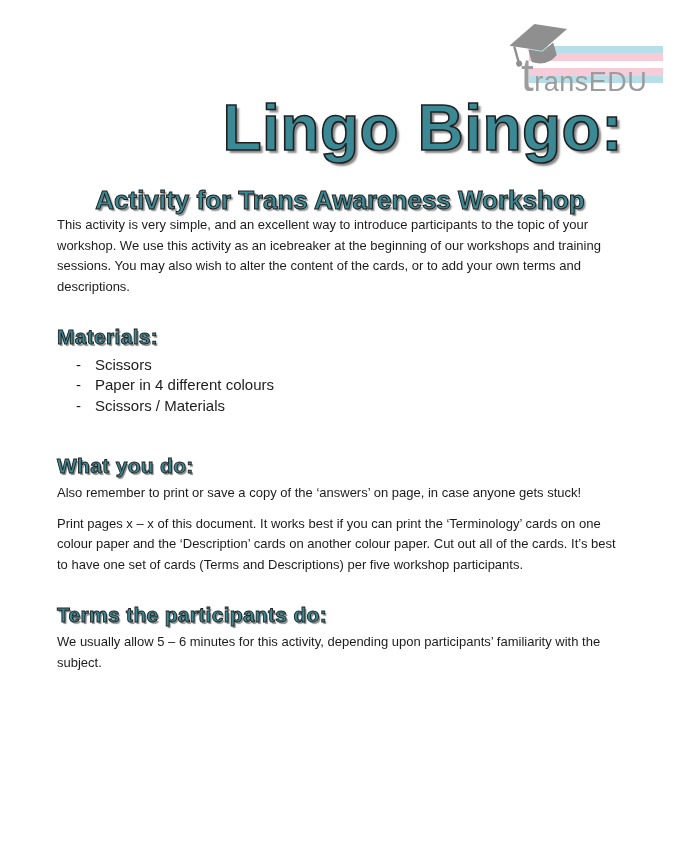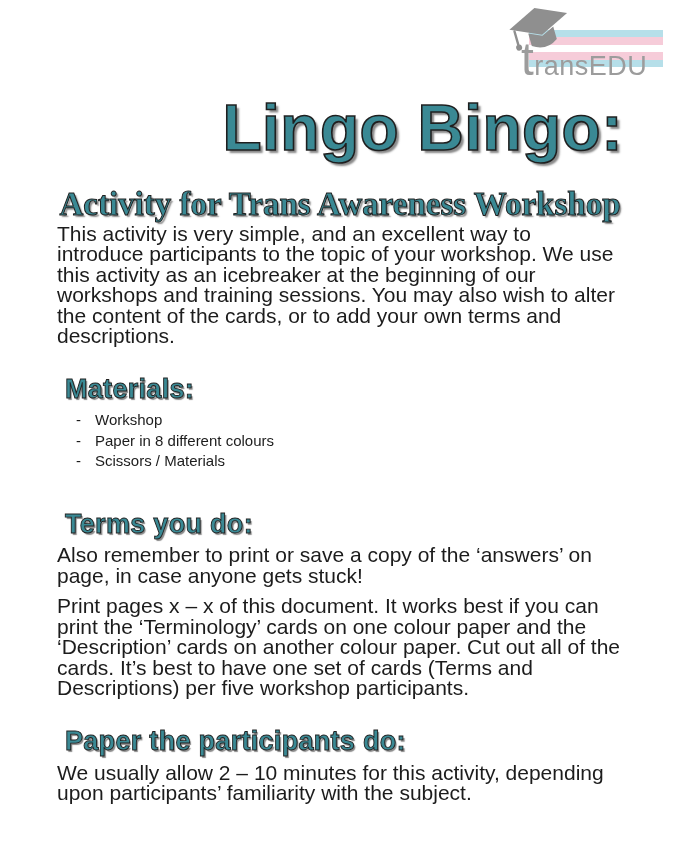--- a/index.html
+++ b/index.html
@@ -8,21 +8,21 @@
     background: #ffffff;
     font-family: "Liberation Sans", sans-serif;
     color: #1c1c1c;
     position: relative;
     overflow: hidden;
   }
   :root { --accent: #3a8994; }
 
   
   .logo {
-    position: absolute; top: 8px; right: 14px;
+    position: absolute; top: 24px; right: 14px;
     width: 154px; height: 78px; text-align: center;
   }
   .stripes {
     position: absolute; left: 20px; top: 22px; width: 134px; z-index: 0;
   }
   .stripe { height: 7.4px; }
   .logo-text {
     position: absolute; left: 12px; top: 24px; z-index: 1;
     color: #9c9c9c; white-space: nowrap; letter-spacing: 0.5px;
     font-weight: 500;
@@ -43,39 +43,38 @@
     text-align: right;
     font-size: 64px; font-weight: 700; line-height: 1.15;
     color: var(--accent);
     -webkit-text-stroke: 1.6px #1f1f1f;
     text-shadow: 3px 3px 2px rgba(40,40,40,0.55);
     letter-spacing: 0.5px;
   }
   .doc-subtitle {
     margin: 20px 0 0 0;
     text-align: center;
-    font-size: 33px; font-weight: 700; line-height: 1.15;
+    font-size: 26px; font-weight: 700; line-height: 1.15;
     color: var(--accent);
     -webkit-text-stroke: 1px #1f1f1f;
     text-shadow: 2px 2px 1.5px rgba(40,40,40,0.55);
-    font-family: Liberation Serif, serif;
   }
 
   p.body {
-    font-size: 21px; line-height: 20.5px;
+    font-size: 13px; line-height: 20.5px;
     margin: 0 0 10px 0;
   }
   .intro { margin-top: 34px; }
 
   h3.sect {
-    font-size: 27px; font-weight: 700; line-height: 1.1;
+    font-size: 21px; font-weight: 700; line-height: 1.1;
     color: var(--accent);
     -webkit-text-stroke: 0.9px #1f1f1f;
     text-shadow: 1.6px 1.6px 1px rgba(40,40,40,0.55);
-    margin: 28px 0 6px 8px;
+    margin: 28px 0 6px 0;
     letter-spacing: 0.3px;
   }
   h3.mt-lg { margin-top: 38px; }
 
   .mat-list { margin: 2px 0 0 0; }
   .li { display: flex; font-size: 15px; line-height: 20.5px; padding-left: 19px; }
   .li .dash { width: 19px; flex: 0 0 19px; }
 </style>
 </head>
 <body>
@@ -103,32 +102,32 @@
 
   <h1 class="doc-title">Lingo Bingo:</h1>
   <h2 class="doc-subtitle">Activity for Trans Awareness Workshop</h2>
 
   <p class="body intro">This activity is very simple, and an excellent way to introduce participants to the topic of your workshop. We use this activity as an icebreaker at the beginning of our workshops and training sessions. You may also wish to alter the content of the cards, or to add your own terms and descriptions.</p>
 
   <h3 class="sect">Materials:</h3>
   <div class="mat-list">
     <div class="li">
       <span class="dash">-</span>
-      <span>Workshop</span>
+      <span>Scissors</span>
     </div>
     <div class="li">
       <span class="dash">-</span>
-      <span>Paper in 8 different colours</span>
+      <span>Paper in 4 different colours</span>
     </div>
     <div class="li">
       <span class="dash">-</span>
       <span>Scissors / Materials</span>
     </div>
   </div>
 
-  <h3 class="sect mt-lg">Terms you do:</h3>
+  <h3 class="sect mt-lg">What you do:</h3>
   <p class="body">Also remember to print or save a copy of the ‘answers’ on page, in case anyone gets stuck!</p>
   <p class="body">Print pages x – x of this document. It works best if you can print the ‘Terminology’ cards on one colour paper and the ‘Description’ cards on another colour paper. Cut out all of the cards. It’s best to have one set of cards (Terms and Descriptions) per five workshop participants.</p>
 
-  <h3 class="sect">Paper the participants do:</h3>
-  <p class="body">We usually allow 2 – 10 minutes for this activity, depending upon participants’ familiarity with the subject.</p>
+  <h3 class="sect">Terms the participants do:</h3>
+  <p class="body">We usually allow 5 – 6 minutes for this activity, depending upon participants’ familiarity with the subject.</p>
 
 </div>
 
 </body></html>

